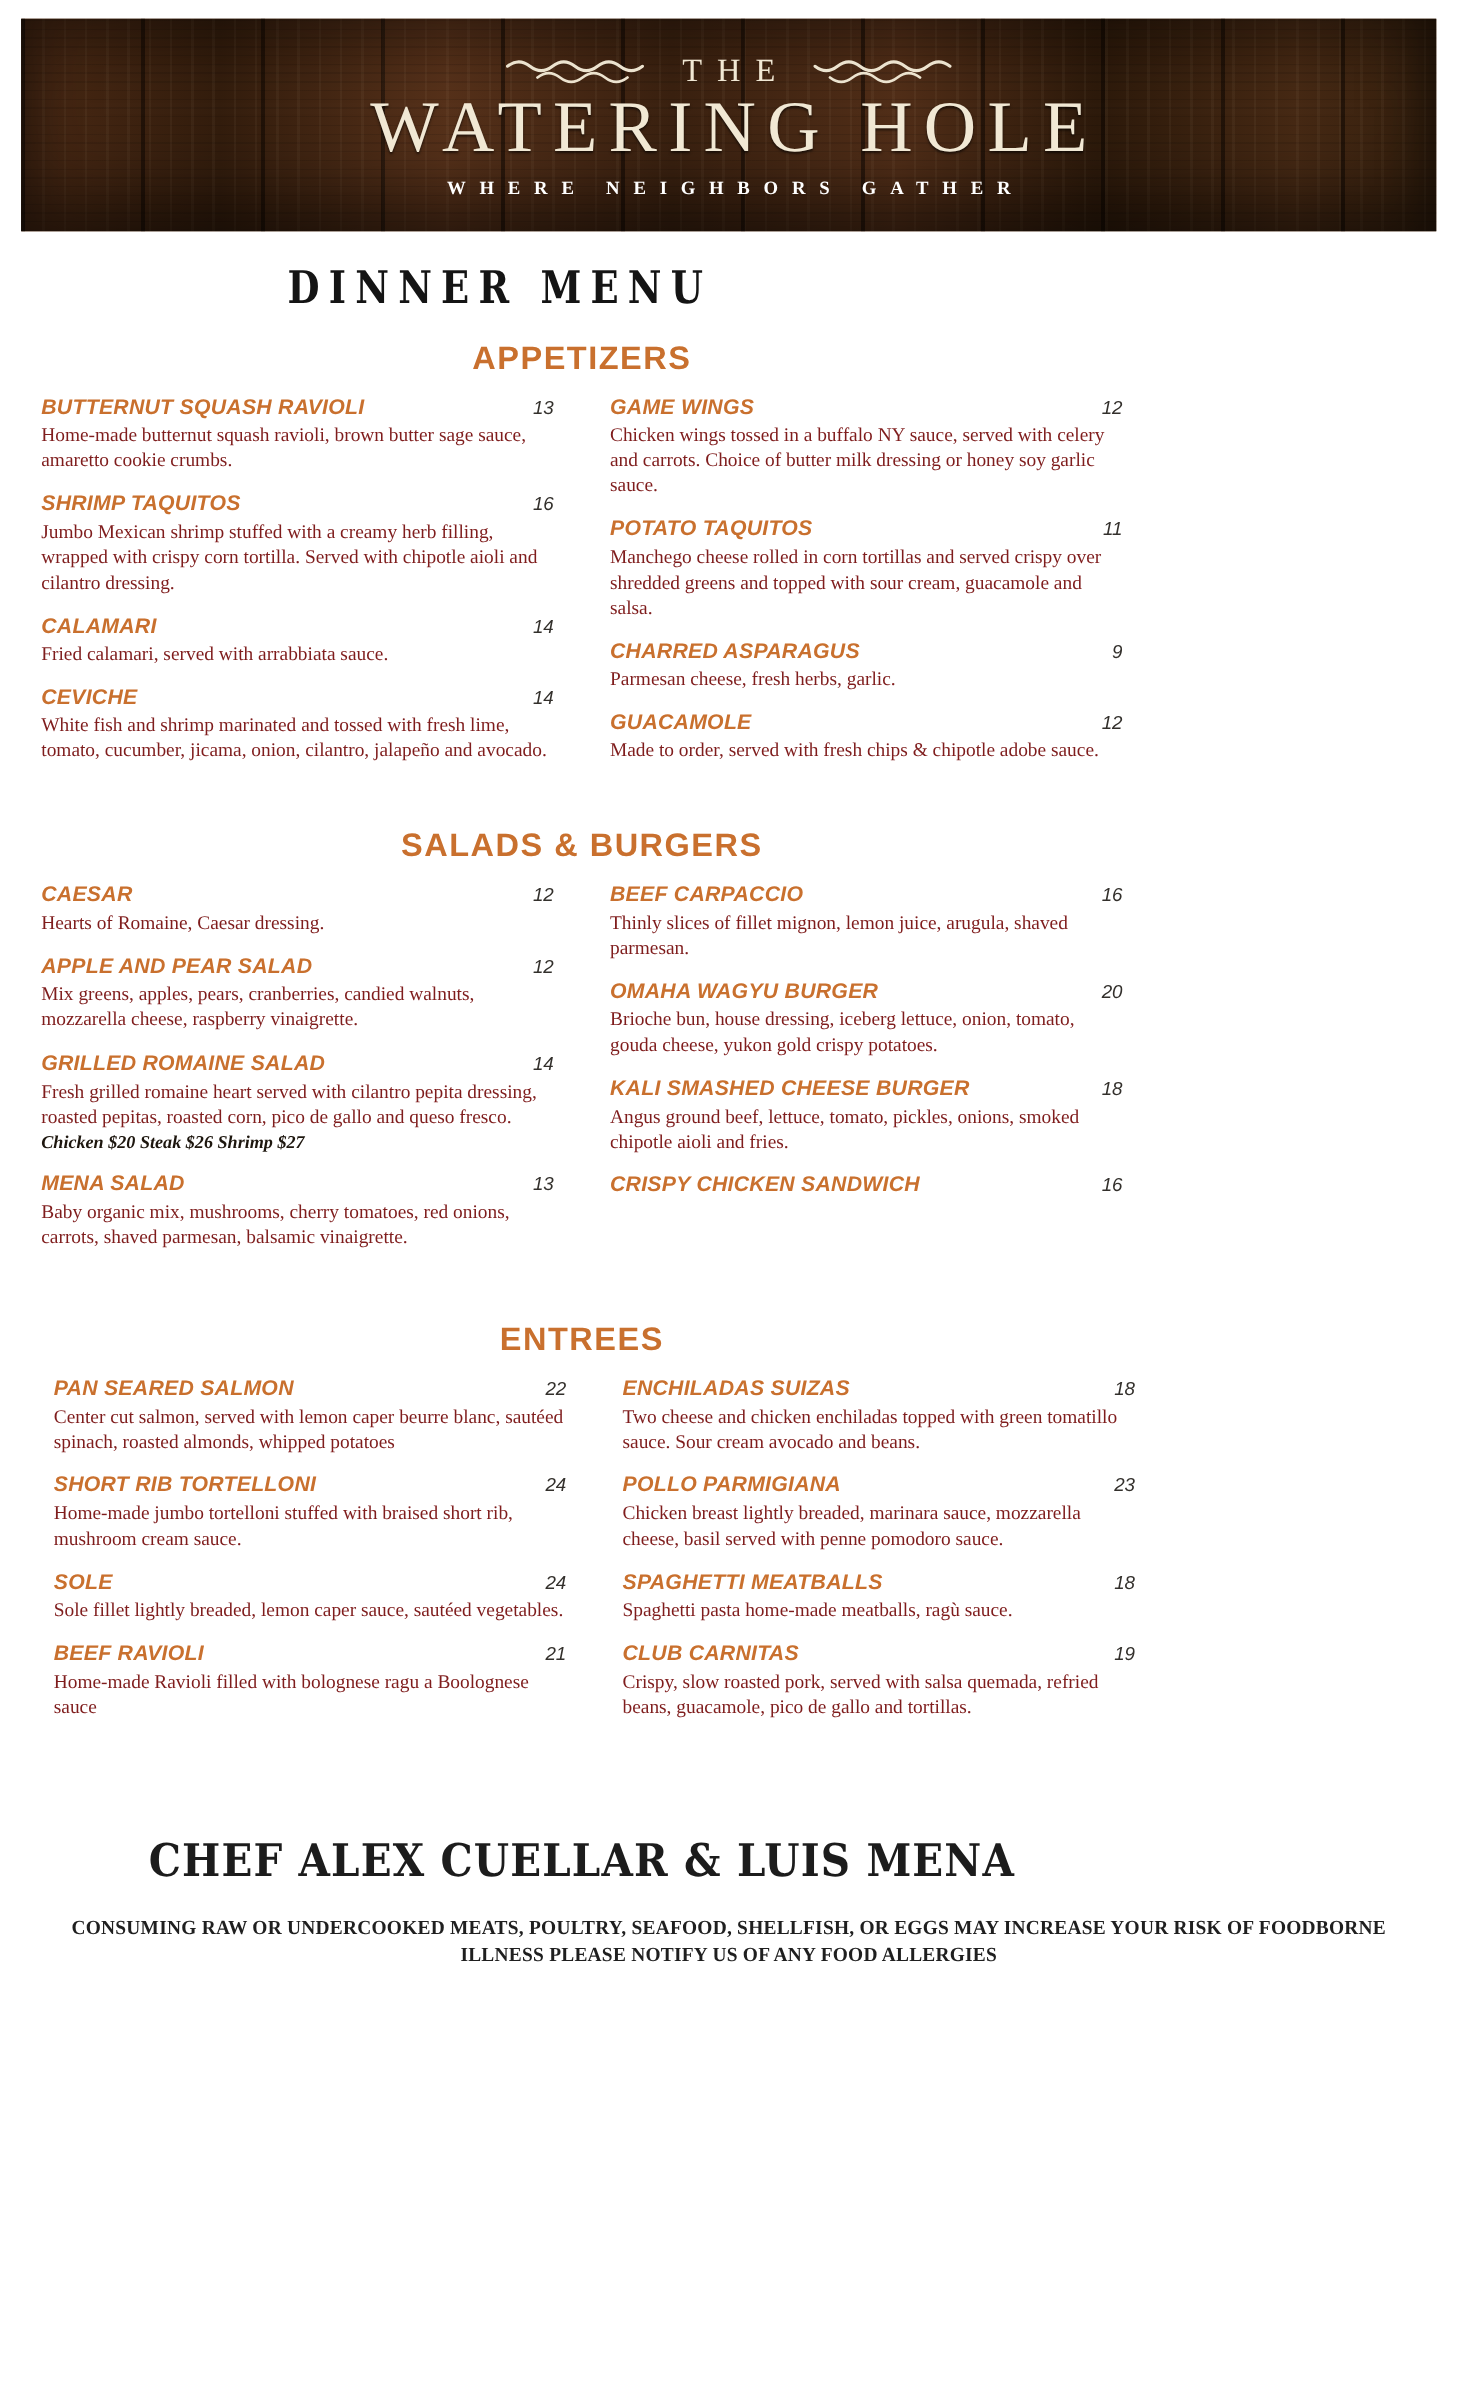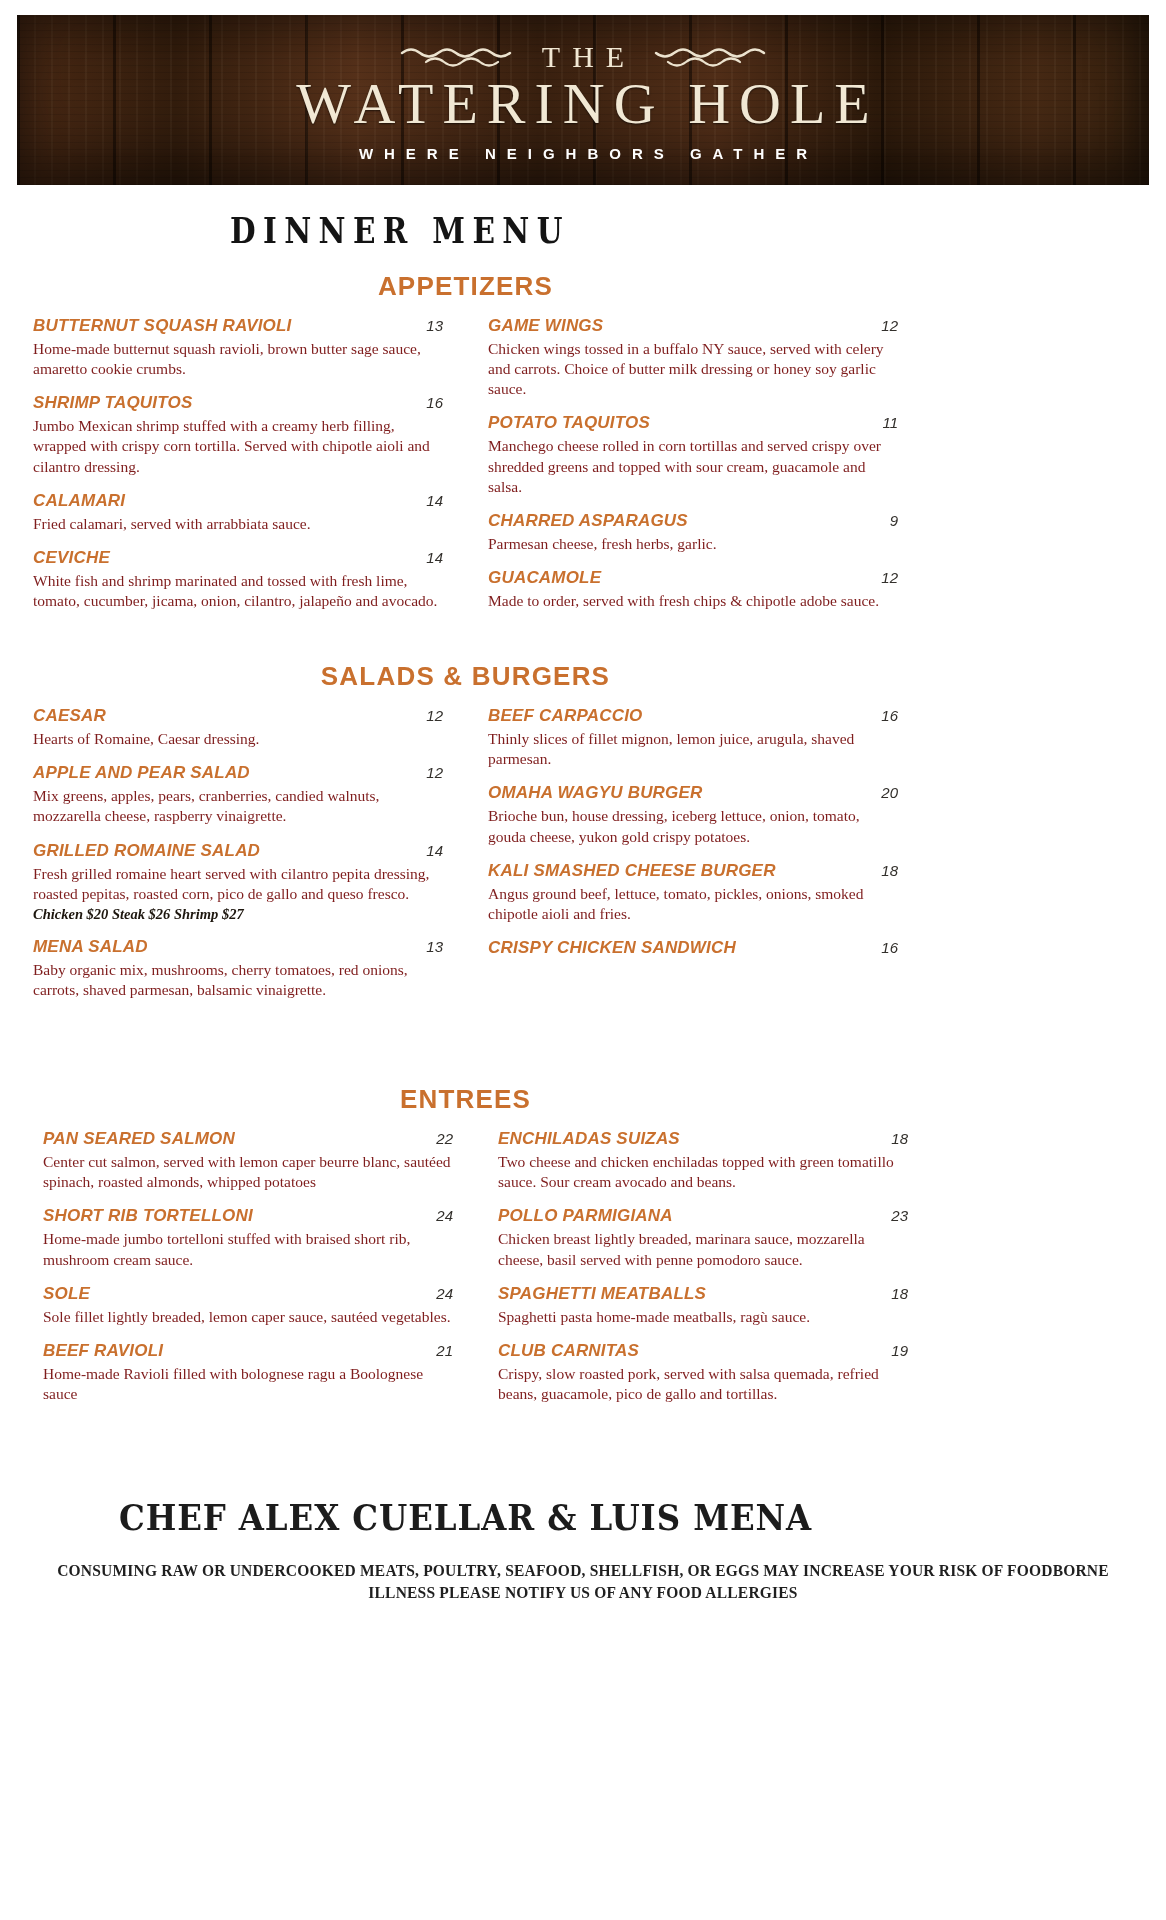--- a/index.html
+++ b/index.html
@@ -18,32 +18,32 @@
       repeating-linear-gradient(90deg, rgba(8,3,0,.5) 0px, rgba(8,3,0,.5) 3px, rgba(0,0,0,0) 3px, rgba(0,0,0,0) 96px),
       repeating-linear-gradient(90deg, rgba(255,236,200,.04) 0px, rgba(255,236,200,.04) 2px, rgba(0,0,0,0) 2px, rgba(0,0,0,0) 17px),
       repeating-linear-gradient(0deg, rgba(0,0,0,.10) 0px, rgba(0,0,0,.10) 1px, rgba(0,0,0,0) 1px, rgba(0,0,0,0) 7px),
       linear-gradient(90deg,#4b2a15 0%,#331d0d 14%,#56311a 30%,#3a2110 46%,#512e18 62%,#2d1a0b 76%,#462914 90%,#35200e 100%);
     box-shadow: inset 0 -28px 55px rgba(0,0,0,.5), inset 0 18px 45px rgba(0,0,0,.35);
     display:flex; flex-direction:column; align-items:center; justify-content:center;
   }
   .logo-the-row{ display:flex; align-items:center; gap:16px; margin-top:2px; }
   .logo-the{
     font-family:"Liberation Serif", serif;
-    font-size:30px; letter-spacing:12px; color:#f1e8d4; padding-left:12px;
+    font-size:26px; letter-spacing:12px; color:#f1e8d4; padding-left:12px;
   }
   .waves svg{ display:block; }
   .logo-main{
     font-family:"Liberation Serif", serif;
     font-size:58px; line-height:1.05; letter-spacing:9px; color:#f1e8d4;
     padding-left:9px; text-shadow:0 1px 2px rgba(0,0,0,.6);
     white-space:nowrap;
   }
   .logo-tagline{
     margin-top:10px;
-    font-family:Liberation Sans, sans-serif;
+    font-family:Liberation Serif, serif;
     font-weight:bold; font-size:15px; letter-spacing:11px; color:#ffffff;
     padding-left:11px;
   }
 
   
   .content{ width:865px; margin:0 0 0 33px; }
 
   h1.page-title{
     display:inline-block;
     margin:24px 0 4px 197px;
@@ -55,21 +55,21 @@
 
   .section-title{
     text-align:center;
     font-family:"Liberation Sans", sans-serif;
     font-weight:bold; font-size:26px; letter-spacing:1.2px;
     color:var(--accent,#D0702C);
     margin:0 0 14px 0;
   }
   .menu-section{ margin-top:16px; }
   #sections section:nth-child(2){ margin-top:36px; }
-  #sections section:nth-child(3){ margin-top:70px; }
+  #sections section:nth-child(3){ margin-top:42px; }
   #sections section:nth-child(3) .columns{ padding-left:10px; }
 
   .columns{ display:grid; grid-template-columns:410px 410px; column-gap:45px; }
 
   .item{ margin-bottom:14px; }
   .item-head{ display:flex; justify-content:space-between; align-items:baseline; margin-bottom:3px; }
   .item-name{
     font-family:"Liberation Sans", sans-serif;
     font-style:italic; font-weight:bold; font-size:17px; letter-spacing:.2px;
     color:var(--accent,#C06A2F);

